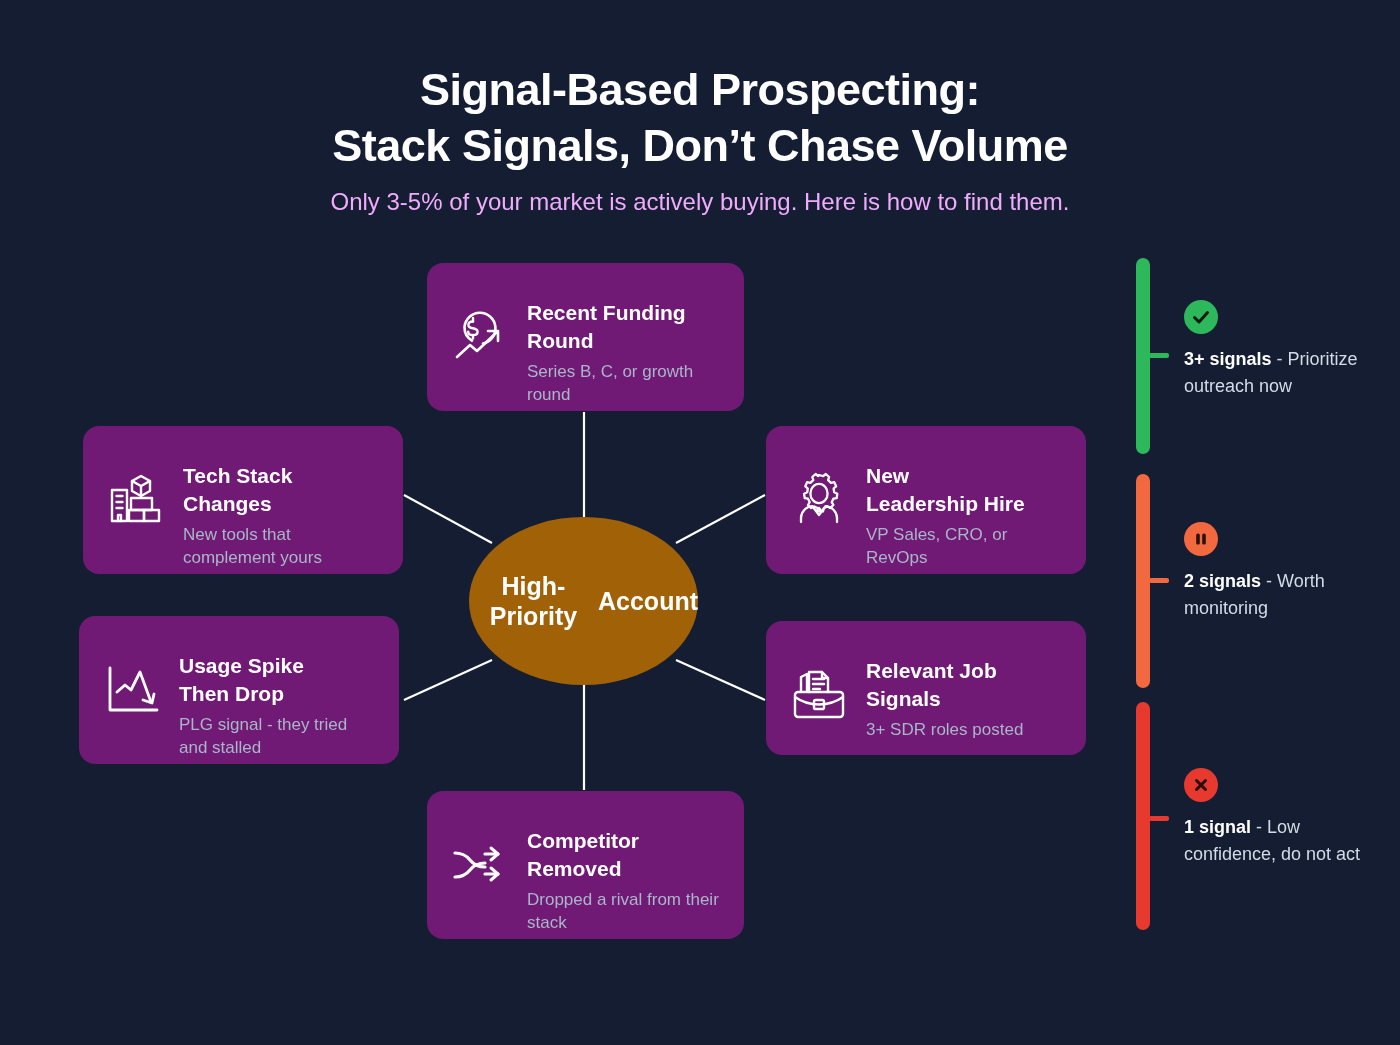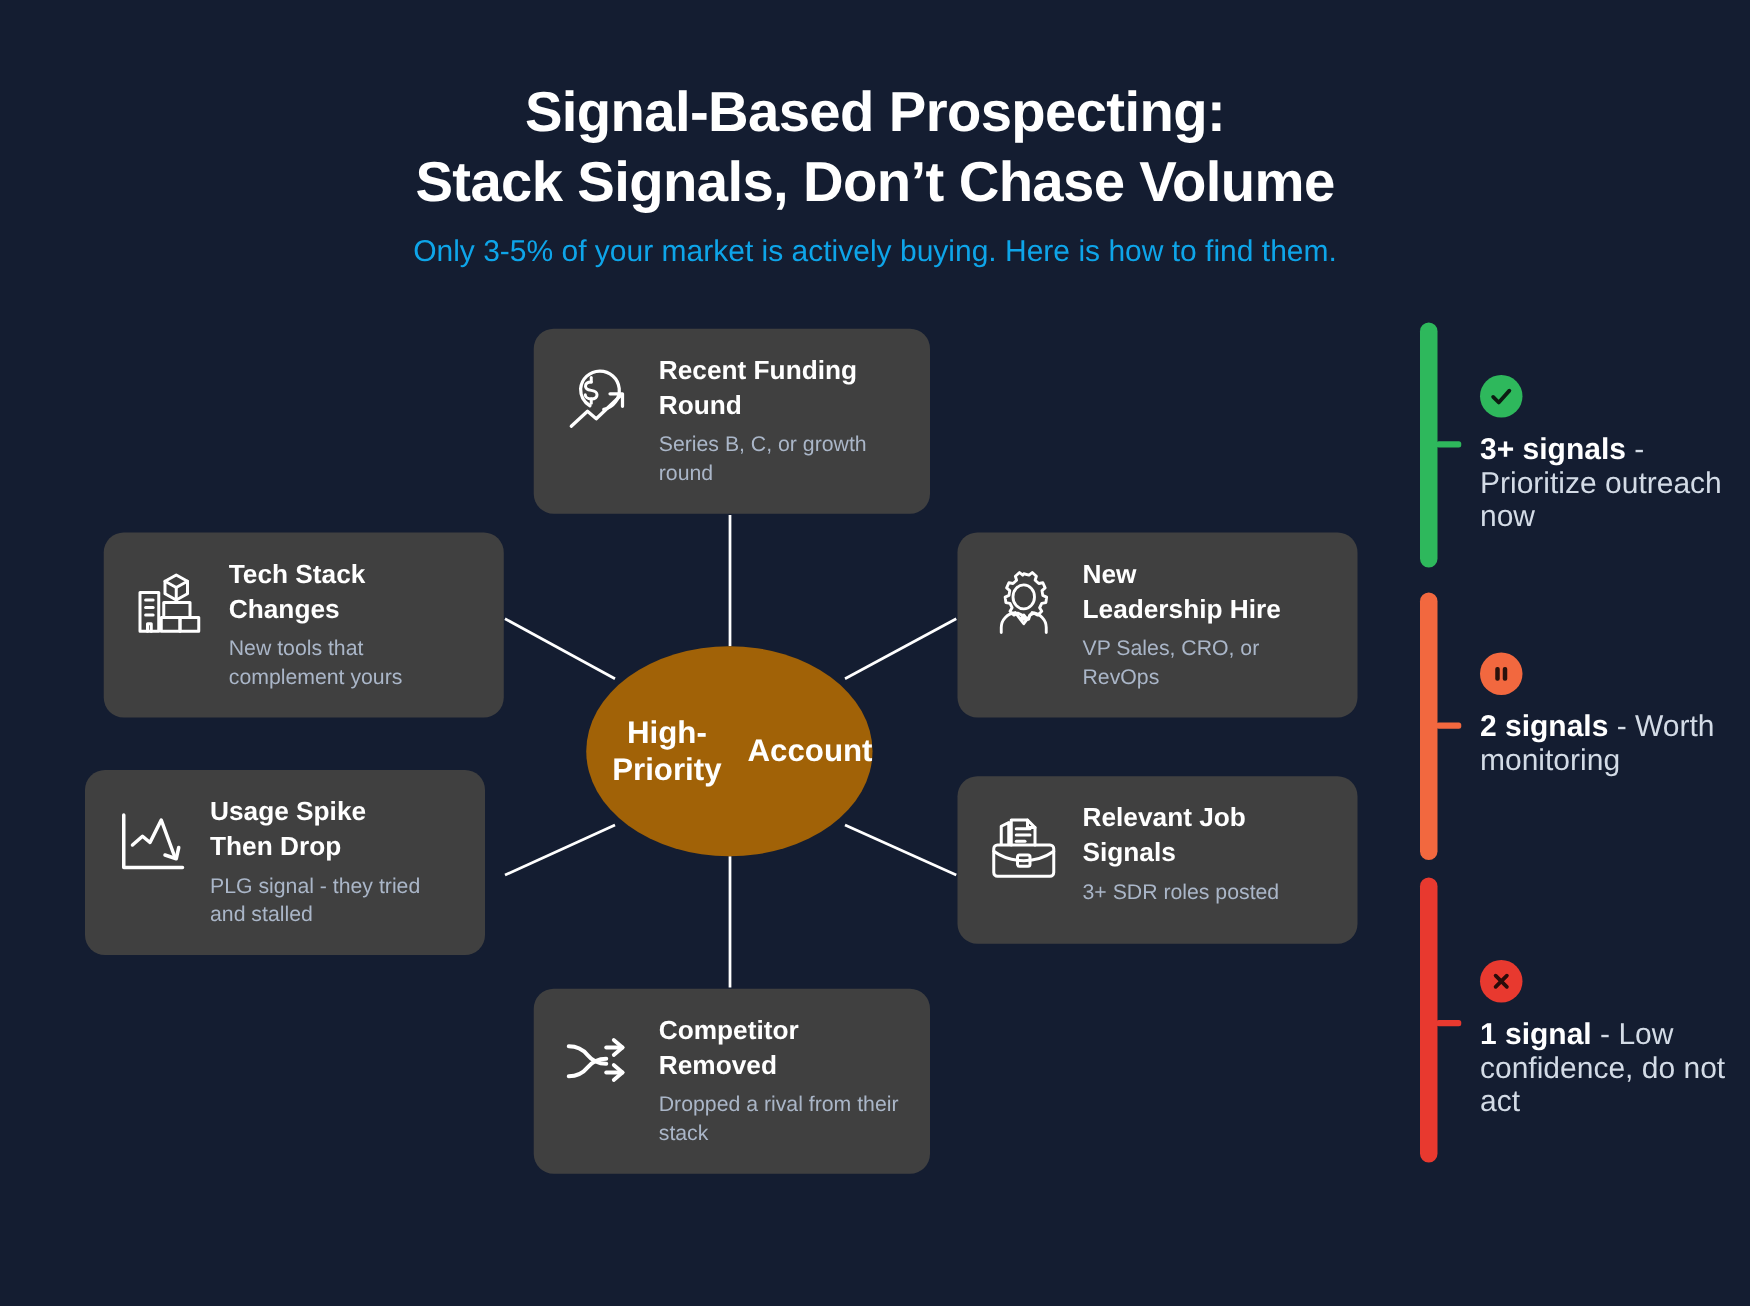--- a/index.html
+++ b/index.html
@@ -13,21 +13,21 @@
   .canvas { position: relative; width: 1184px; height: 1045px; }
 
   
   .header { position: absolute; top: 62px; left: 0; width: 1400px; text-align: center; }
   .title-line {
     font-size: 45px; font-weight: bold; color: #ffffff;
     letter-spacing: -0.5px; line-height: 56px;
   }
   .subtitle {
     margin-top: 14px;
-    font-size: 24px; color: #0ea5e9; font-weight: 400;
+    font-size: 24px; color: #f0abfc; font-weight: 400;
   }
 
   
   .hub {
     position: absolute; left: 469px; top: 517px;
     width: 229px; height: 168px;
     background: #a16207; border-radius: 50%;
     display: flex; flex-direction: row;
     align-items: center; justify-content: center;
     z-index: 4;
@@ -36,42 +36,42 @@
     color: #ffffff; font-weight: bold; font-size: 25px;
     line-height: 30px; text-align: center;
   }
 
   
   .spokes { position: absolute; left: 0; top: 0; width: 1400px; height: 1045px; z-index: 1; }
 
   
   .card {
     position: absolute;
-    background: #404040;
+    background: #701a75;
     border-radius: 16px;
-    padding: 20px 22px;
+    padding: 36px 22px;
     display: flex;
     align-items: flex-start;
     gap: 16px;
     z-index: 3;
   }
   .card-icon { flex: 0 0 auto; width: 62px; height: 62px; margin-top: 6px; }
   .card-icon svg { display: block; width: 62px; height: 62px; }
   .card-text { flex: 1 1 auto; min-width: 0; }
   .card-title {
     color: #ffffff; font-weight: bold; font-size: 21px; line-height: 28px;
   }
   .card-desc {
     color: #aab6c8; font-size: 17px; line-height: 23px; margin-top: 5px;
   }
 
   
   #card-funding     { left: 427px; top: 263px;  width: 317px; height: 148px; }
   #card-techstack   { left: 83px;  top: 426px;  width: 320px; height: 148px; }
-  #card-usage       { left: 68px;  top: 616px;  width: 320px; height: 148px; }
+  #card-usage       { left: 79px;  top: 616px;  width: 320px; height: 148px; }
   #card-leadership  { left: 766px; top: 426px;  width: 320px; height: 148px; }
   #card-jobs        { left: 766px; top: 621px;  width: 320px; height: 134px; }
   #card-competitor  { left: 427px; top: 791px;  width: 317px; height: 148px; }
 
   
   .legend { position: absolute; left: 1136px; top: 258px; width: 250px; height: 672px; }
   .legend-row { position: absolute; left: 0; width: 250px; }
   .bar {
     position: absolute; left: 0; top: 0;
     width: 14px; border-radius: 7px;
@@ -79,21 +79,21 @@
   .tick {
     position: absolute; width: 20px; height: 5px; border-radius: 2px;
   }
   .legend-body { position: absolute; left: 48px; }
   .badge {
     width: 34px; height: 34px; border-radius: 50%;
     display: flex; align-items: center; justify-content: center;
   }
   .badge svg { display: block; }
   .legend-text {
-    margin-top: 12px; font-size: 24px; line-height: 27px; color: #e8edf5;
+    margin-top: 12px; font-size: 18px; line-height: 27px; color: #e8edf5;
   }
   .legend-text b { color: #ffffff; font-weight: bold; }
   .legend-text span.dim { color: #d3dbe6; }
 
   #legend-0 { top: 0px; }
   #legend-0 .bar { height: 196px; background: #2eb85c; }
   #legend-0 .tick { background: #2eb85c; left: 13px; top: 95px; }
   #legend-0 .legend-body { top: 42px; }
 
   #legend-1 { top: 216px; }

